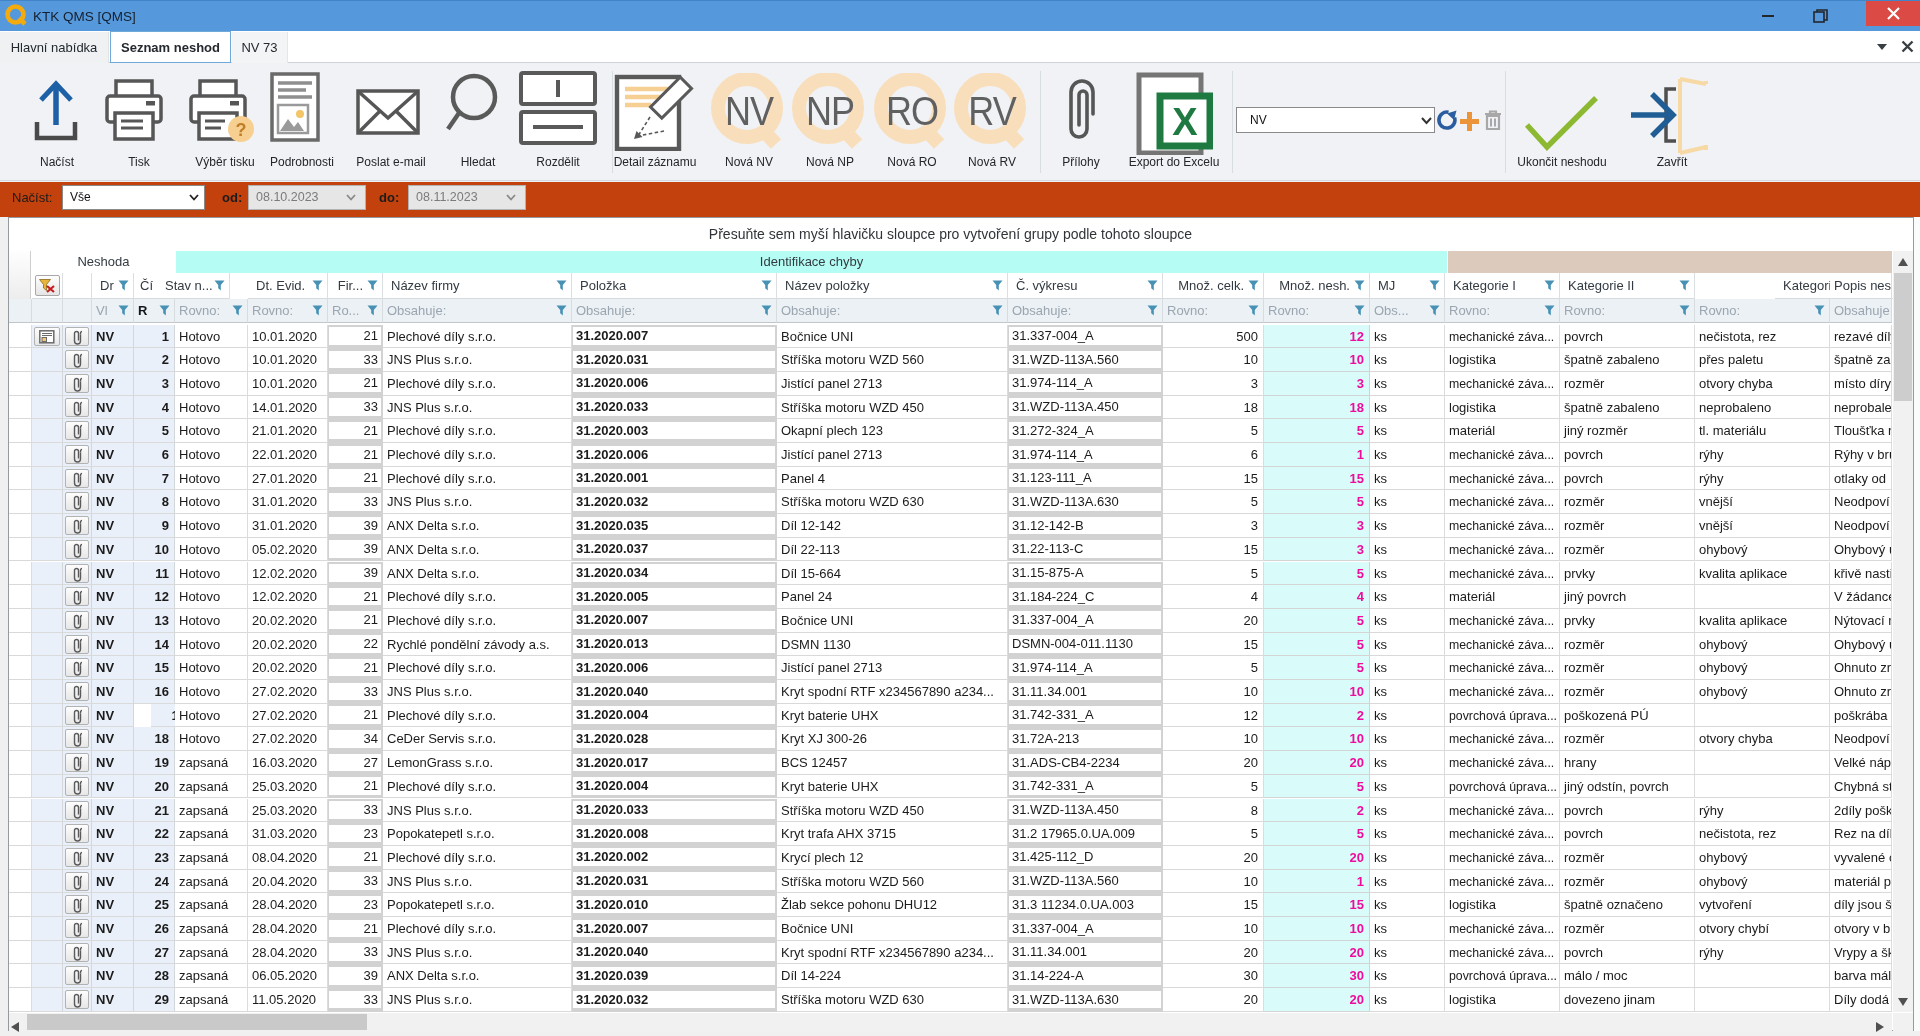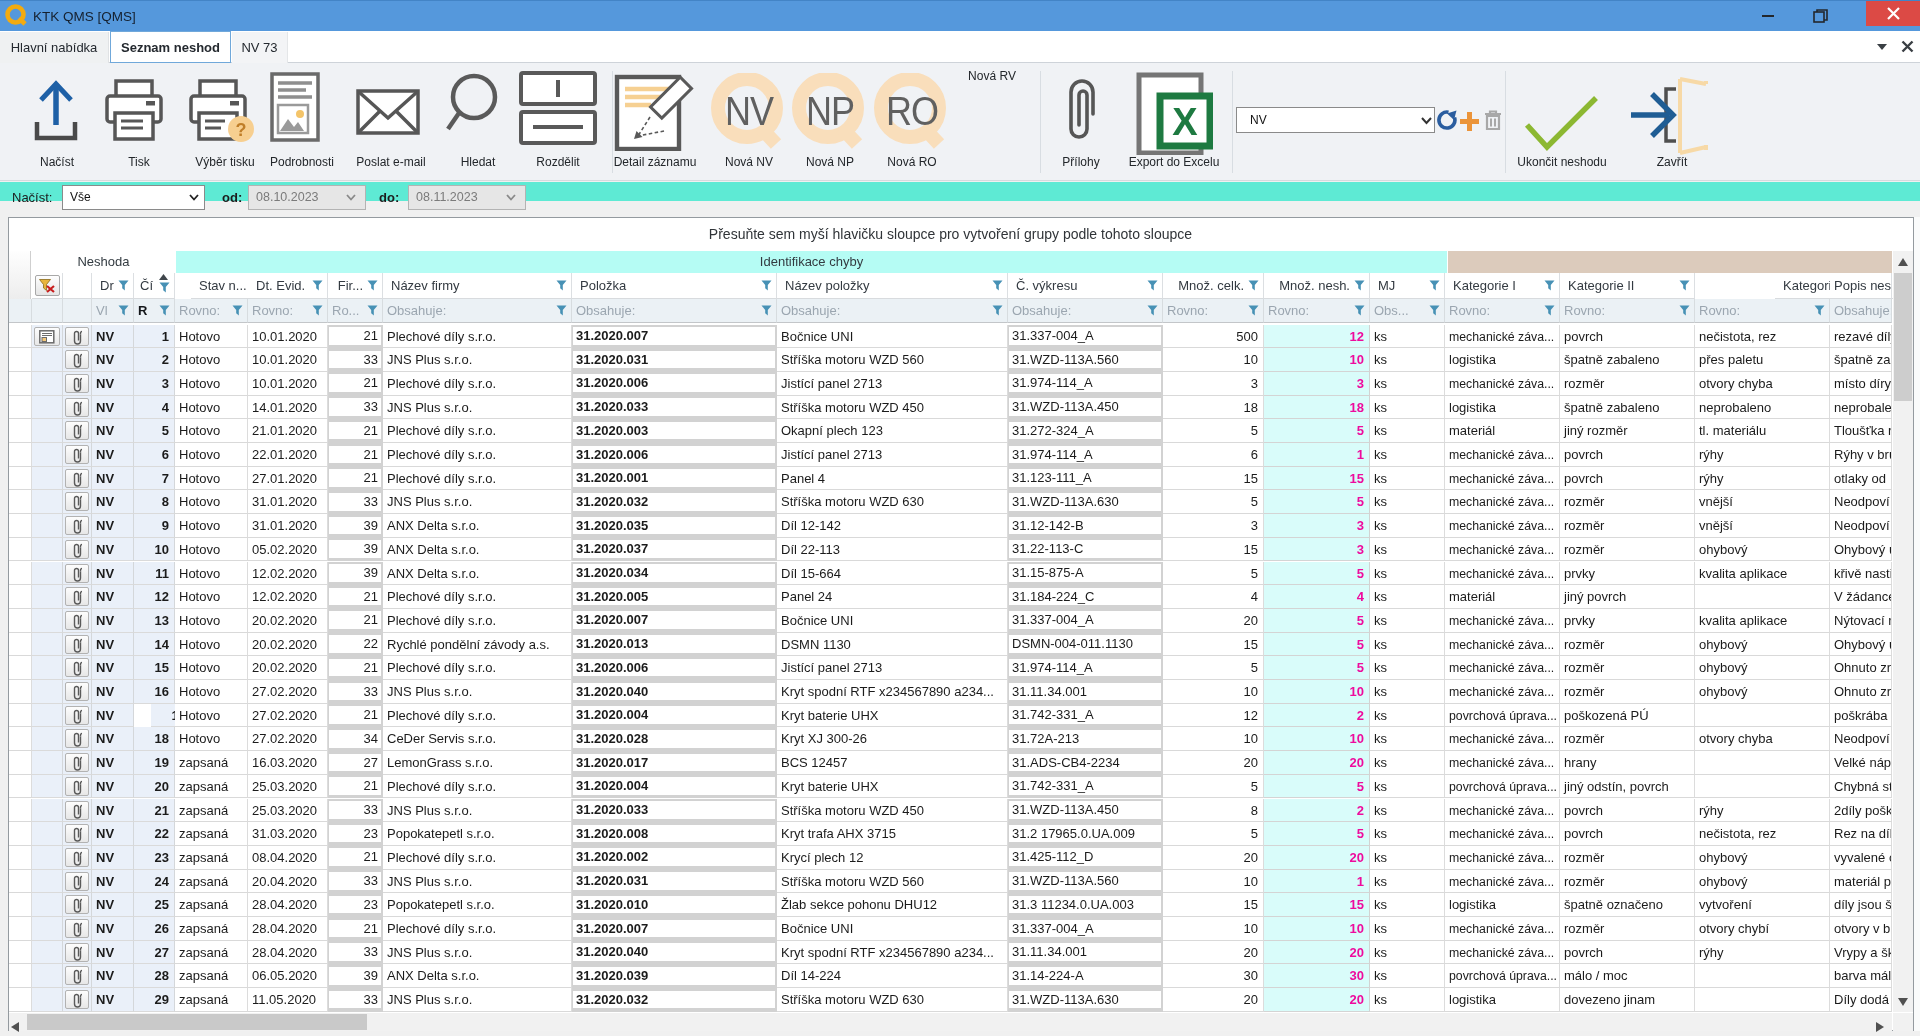--- a/index.html
+++ b/index.html
@@ -19,21 +19,21 @@
 #tab2{left:110px;width:121px;background:#fff;border:1px solid #70a8da;font-weight:bold;top:0;height:32px;line-height:31px;z-index:2;}
 #tab3{left:232px;width:56px;background:#f3f4f6;border-right:1px solid #e4e6e8;}
 
 #ribbon{position:absolute;left:0;top:63px;width:1920px;height:118px;background:#f0f2f5;border-bottom:1px solid #d5dade;}
 .rsep{position:absolute;top:8px;height:102px;width:1px;background:#d8dde2;}
 .qicon{position:relative;width:80px;height:84px;}
 .qicon .qq{position:absolute;left:0;top:0;}
 .qicon .qt{position:absolute;width:80px;left:0;top:19px;font-size:40px;color:#606060;text-align:center;
  transform:scaleX(0.9);letter-spacing:-1px;line-height:38px;}
 
-#filterbar{position:absolute;left:0;top:182px;width:1920px;height:19px;background:#5eead4;}
+#filterbar{position:absolute;left:0;top:182px;width:1920px;height:35px;background:#c2410c;}
 #filterbar .lb{position:absolute;top:8px;font-size:13px;color:#1c1c1c;}
 .combo{position:absolute;top:3px;height:25px;background:#fff;border:1px solid #8a8a8a;font-size:12px;color:#111;}
 .combo .tx{position:absolute;left:7px;top:4px;}
 .dcombo{position:absolute;top:3px;height:25px;background:#e6e6e6;border:1px solid #b3b3b3;font-size:12.5px;color:#7b7b7b;}
 .dcombo .tx{position:absolute;left:7px;top:4px;}
 .chev{position:absolute;top:8px;}
 
 #grid{position:absolute;left:8px;top:217px;width:1906px;height:814px;background:#fff;border:1px solid #949a9f;}
 #grouprow{position:absolute;left:0;top:0;width:1883px;height:33px;background:#fff;}
 #grouprow .t{position:absolute;width:100%;text-align:center;top:8px;font-size:14px;color:#303438;}
@@ -231,20 +231,31 @@
               <circle cx="38" cy="35" r="29" fill="none" stroke="#f9debb" stroke-width="14"></circle>
               <path d="M52,55 L67,71" stroke="#f9debb" stroke-width="14"></path>
             </svg>
             <div class="qt">RO</div>
           </div>
         </div>
       </div>
       <div class="lbl" style="font-size:12px;color:#23272b">Nová RO</div>
     </div>
 <div style="position:absolute;left:912px;top:6px;width:160px;text-align:center">
+      <div style="position:relative;height:86px">
+        <div style="position:absolute;left:40px;top:4px">
+          <div class="qicon">
+            <svg class="qq" width="80" height="84" viewBox="0 0 80 84">
+              <circle cx="38" cy="35" r="29" fill="none" stroke="#f9debb" stroke-width="14"></circle>
+              <path d="M52,55 L67,71" stroke="#f9debb" stroke-width="14"></path>
+            </svg>
+            <div class="qt">RV</div>
+          </div>
+        </div>
+      </div>
       <div class="lbl" style="font-size:12px;color:#23272b">Nová RV</div>
     </div>
 <div style="position:absolute;left:1001px;top:6px;width:160px;text-align:center">
       <div style="position:relative;height:86px">
         <div style="position:absolute;left:61px;top:8px"><svg width="38" height="76" viewBox="0 0 38 76">
 <path d="M31,37 V15 a11,11 0 0 0 -22,0 V52 a8,8 0 0 0 16,0 V18 a4,4 0 0 0 -8,0 V48" fill="none" stroke="#565656" stroke-width="3.6" stroke-linecap="round"></path>
 </svg></div>
       </div>
       <div class="lbl" style="font-size:12px;color:#23272b">Přílohy</div>
     </div>
@@ -343,21 +354,21 @@
       </svg></div>
 <div class="hcell" style="left:125px;width:41px">
       <span style="position:absolute;right:21px">Čí</span>
       <svg style="position:absolute;right:6px;top:1px" width="9" height="6" viewBox="0 0 9 6">
         <path d="M4.5,0 L9,6 H0 z" fill="#40464c"></path>
       </svg>
       <svg class="funl" style="left:25px;top:9px" width="11" height="11" viewBox="0 0 11 11">
         <path d="M0.5,0.5 h10 L6.8,5 v5.5 L4.2,8.2 V5 z" fill="#4791b5"></path>
       </svg>
     </div>
-<div class="hcell cap" style="left:182px;width:73px"><span style="padding-left:4px">Stav n...</span><svg class="funl" style="left:57px" width="11" height="11" viewBox="0 0 11 11">
+<div class="hcell cap" style="left:148px;width:73px"><span style="padding-left:4px">Stav n...</span><svg class="funl" style="left:57px" width="11" height="11" viewBox="0 0 11 11">
         <path d="M0.5,0.5 h10 L6.8,5 v5.5 L4.2,8.2 V5 z" fill="#4791b5"></path>
       </svg></div>
 <div class="hcell cap" style="left:239px;width:80px"><span style="padding-left:4px">Dt. Evid.</span><svg class="funl" style="left:64px" width="11" height="11" viewBox="0 0 11 11">
         <path d="M0.5,0.5 h10 L6.8,5 v5.5 L4.2,8.2 V5 z" fill="#4791b5"></path>
       </svg></div>
 <div class="hcell capr" style="left:319px;width:55px">Fir...<svg class="funl" style="left:39px" width="11" height="11" viewBox="0 0 11 11">
         <path d="M0.5,0.5 h10 L6.8,5 v5.5 L4.2,8.2 V5 z" fill="#4791b5"></path>
       </svg></div>
 <div class="hcell cap" style="left:374px;width:189px"><span style="padding-left:4px">Název firmy</span><svg class="funl" style="left:173px" width="11" height="11" viewBox="0 0 11 11">
         <path d="M0.5,0.5 h10 L6.8,5 v5.5 L4.2,8.2 V5 z" fill="#4791b5"></path>

